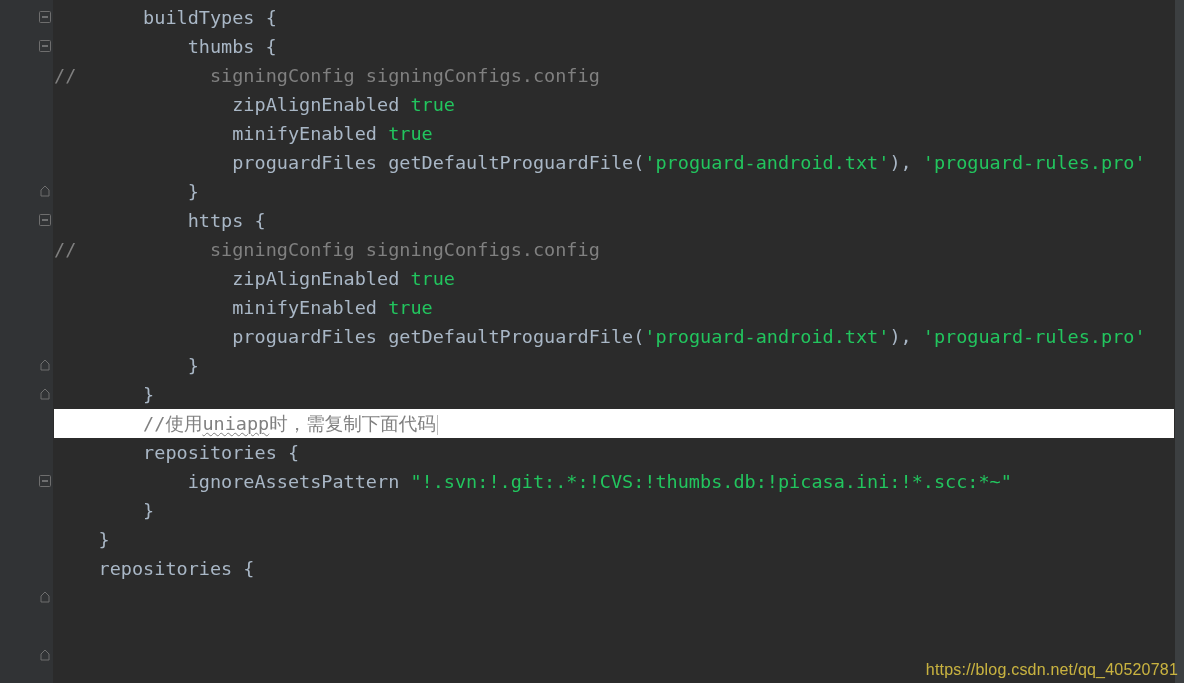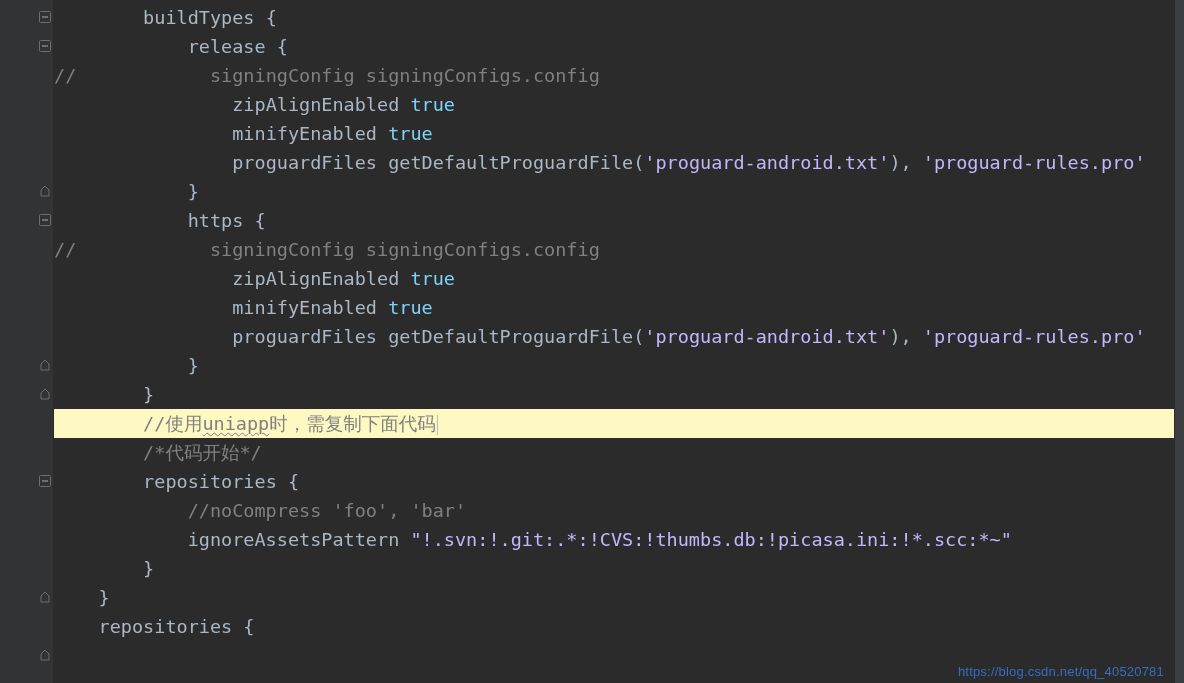--- a/index.html
+++ b/index.html
@@ -33,26 +33,26 @@
     top: 3px;
     right: 10px;
   }
   .line {
     height: 29px;
     line-height: 29px;
     white-space: pre;
     position: relative;
   }
   .line.current {
-    background: #fef9c3;
+    background: #ffffff;
   }
   
   .tok-default { color: #a9b7c6; text-align: right; }
-  .tok-keyword { color: #7dd3fc; }
-  .tok-string  { color: #c4b5fd; }
+  .tok-keyword { color: #22c55e; }
+  .tok-string  { color: #22c55e; }
   .tok-comment { color: #808080; } 
   .wavy { text-decoration: underline wavy #808080; text-decoration-thickness: 1px; text-underline-offset: 2px; }
 
   .caret {
     display:inline-block;
     width:1px;
     height:20px;
     background:#bbbbbb;
     vertical-align:middle;
     margin-left:1px;
@@ -79,25 +79,25 @@
     position:absolute;
     width:14px;
     height:14px;
     left:2px;
   }
   .fold-item svg { display:block; }
 
   
   .watermark {
     position:absolute;
-    right:20px;
+    right:6px;
     bottom:4px;
     font-family: Arial, sans-serif;
-    font-size:13px;
-    color:#3b82f6;
+    font-size:16px;
+    color:#fde047;
     opacity:0.75;
     letter-spacing:0.2px;
   }
 
   
   .ind { display:inline-block; }
 
   
   .gutter::after{
     content:"";
@@ -158,37 +158,35 @@
         </svg>
       </div>
       <div class="fold-item" style="top: 645px;">
         <svg width="14" height="14" viewBox="0 0 14 14">
           <path d="M3 6 L7 2 L11 6 L11 12 L3 12 Z" fill="none" stroke="#6e6e6e" stroke-width="1"></path>
         </svg>
       </div>
     </div>
   <div class="code-area" id="codearea">
       <div class="line"><span class="ind">        </span><span class="tok-default">buildTypes {</span></div>
-      <div class="line"><span class="ind">            </span><span class="tok-default">release {</span></div>
+      <div class="line"><span class="ind">            </span><span class="tok-default">thumbs {</span></div>
       <div class="line"><span class="tok-comment">//</span><span class="tok-comment">            signingConfig signingConfigs.config</span></div>
       <div class="line"><span class="ind">                </span><span class="tok-default">zipAlignEnabled </span><span class="tok-keyword">true</span></div>
       <div class="line"><span class="ind">                </span><span class="tok-default">minifyEnabled </span><span class="tok-keyword">true</span></div>
       <div class="line"><span class="ind">                </span><span class="tok-default">proguardFiles getDefaultProguardFile(</span><span class="tok-string">'proguard-android.txt'</span><span class="tok-default">), </span><span class="tok-string">'proguard-rules.pro'</span></div>
       <div class="line"><span class="ind">            </span><span class="tok-default">}</span></div>
       <div class="line"><span class="ind">            </span><span class="tok-default">https {</span></div>
       <div class="line"><span class="tok-comment">//</span><span class="tok-comment">            signingConfig signingConfigs.config</span></div>
       <div class="line"><span class="ind">                </span><span class="tok-default">zipAlignEnabled </span><span class="tok-keyword">true</span></div>
       <div class="line"><span class="ind">                </span><span class="tok-default">minifyEnabled </span><span class="tok-keyword">true</span></div>
       <div class="line"><span class="ind">                </span><span class="tok-default">proguardFiles getDefaultProguardFile(</span><span class="tok-string">'proguard-android.txt'</span><span class="tok-default">), </span><span class="tok-string">'proguard-rules.pro'</span></div>
       <div class="line"><span class="ind">            </span><span class="tok-default">}</span></div>
       <div class="line"><span class="ind">        </span><span class="tok-default">}</span></div>
       <div class="line current"><span class="ind">        </span><span class="tok-comment">//使用</span><span class="tok-comment wavy">uniapp</span><span class="tok-comment">时，需复制下面代码</span><span class="caret"></span></div>
-      <div class="line"><span class="ind">        </span><span class="tok-comment">/*代码开始*/</span></div>
       <div class="line"><span class="ind">        </span><span class="tok-default">repositories {</span></div>
-      <div class="line"><span class="ind">            </span><span class="tok-comment">//noCompress 'foo', 'bar'</span></div>
       <div class="line"><span class="ind">            </span><span class="tok-default">ignoreAssetsPattern </span><span class="tok-string">"!.svn:!.git:.*:!CVS:!thumbs.db:!picasa.ini:!*.scc:*~"</span></div>
       <div class="line"><span class="ind">        </span><span class="tok-default">}</span></div>
       <div class="line"><span class="ind">    </span><span class="tok-default">}</span></div>
       <div class="line"><span class="ind">    </span><span class="tok-default">repositories {</span></div>
     </div>
   <div class="rstrip"></div>
   <div class="watermark">https://blog.csdn.net/qq_40520781</div>
 </div>
 
 </body></html>

